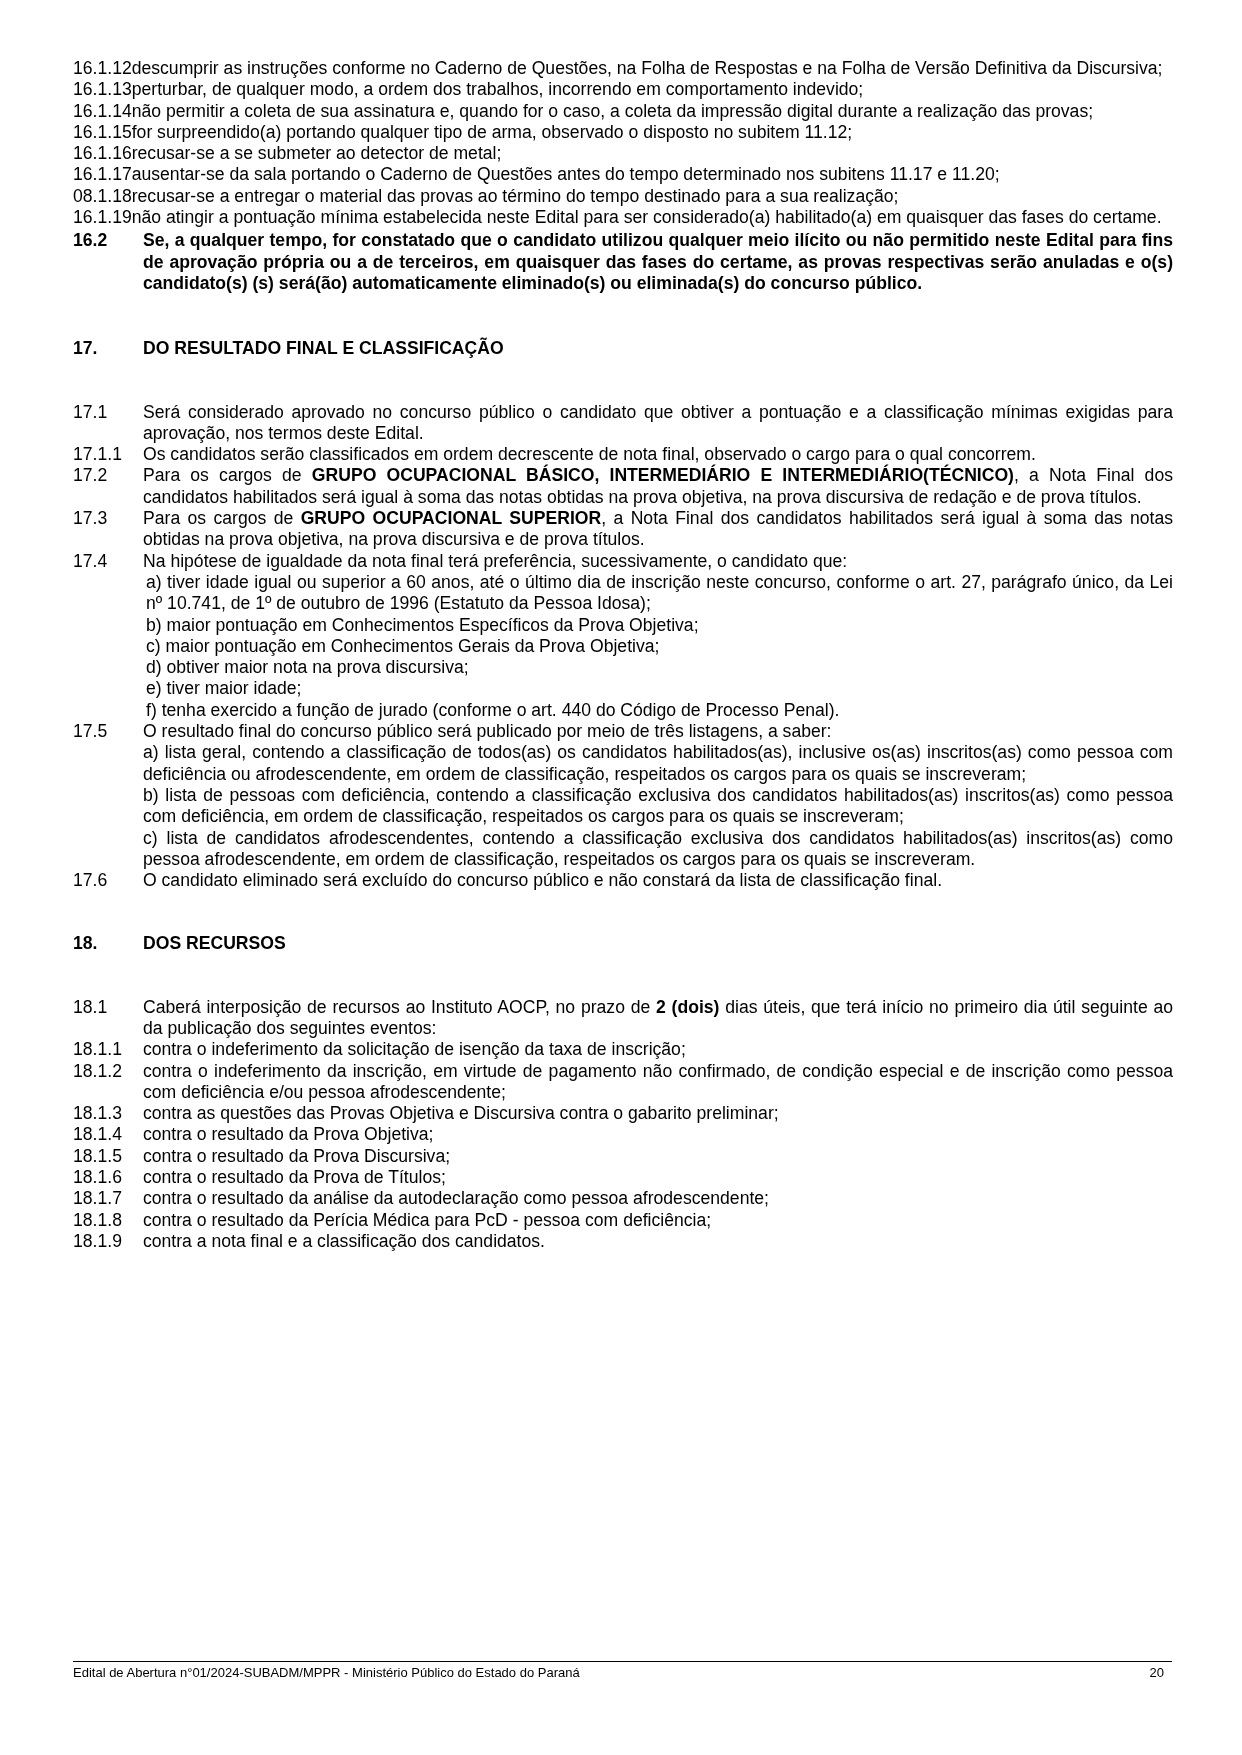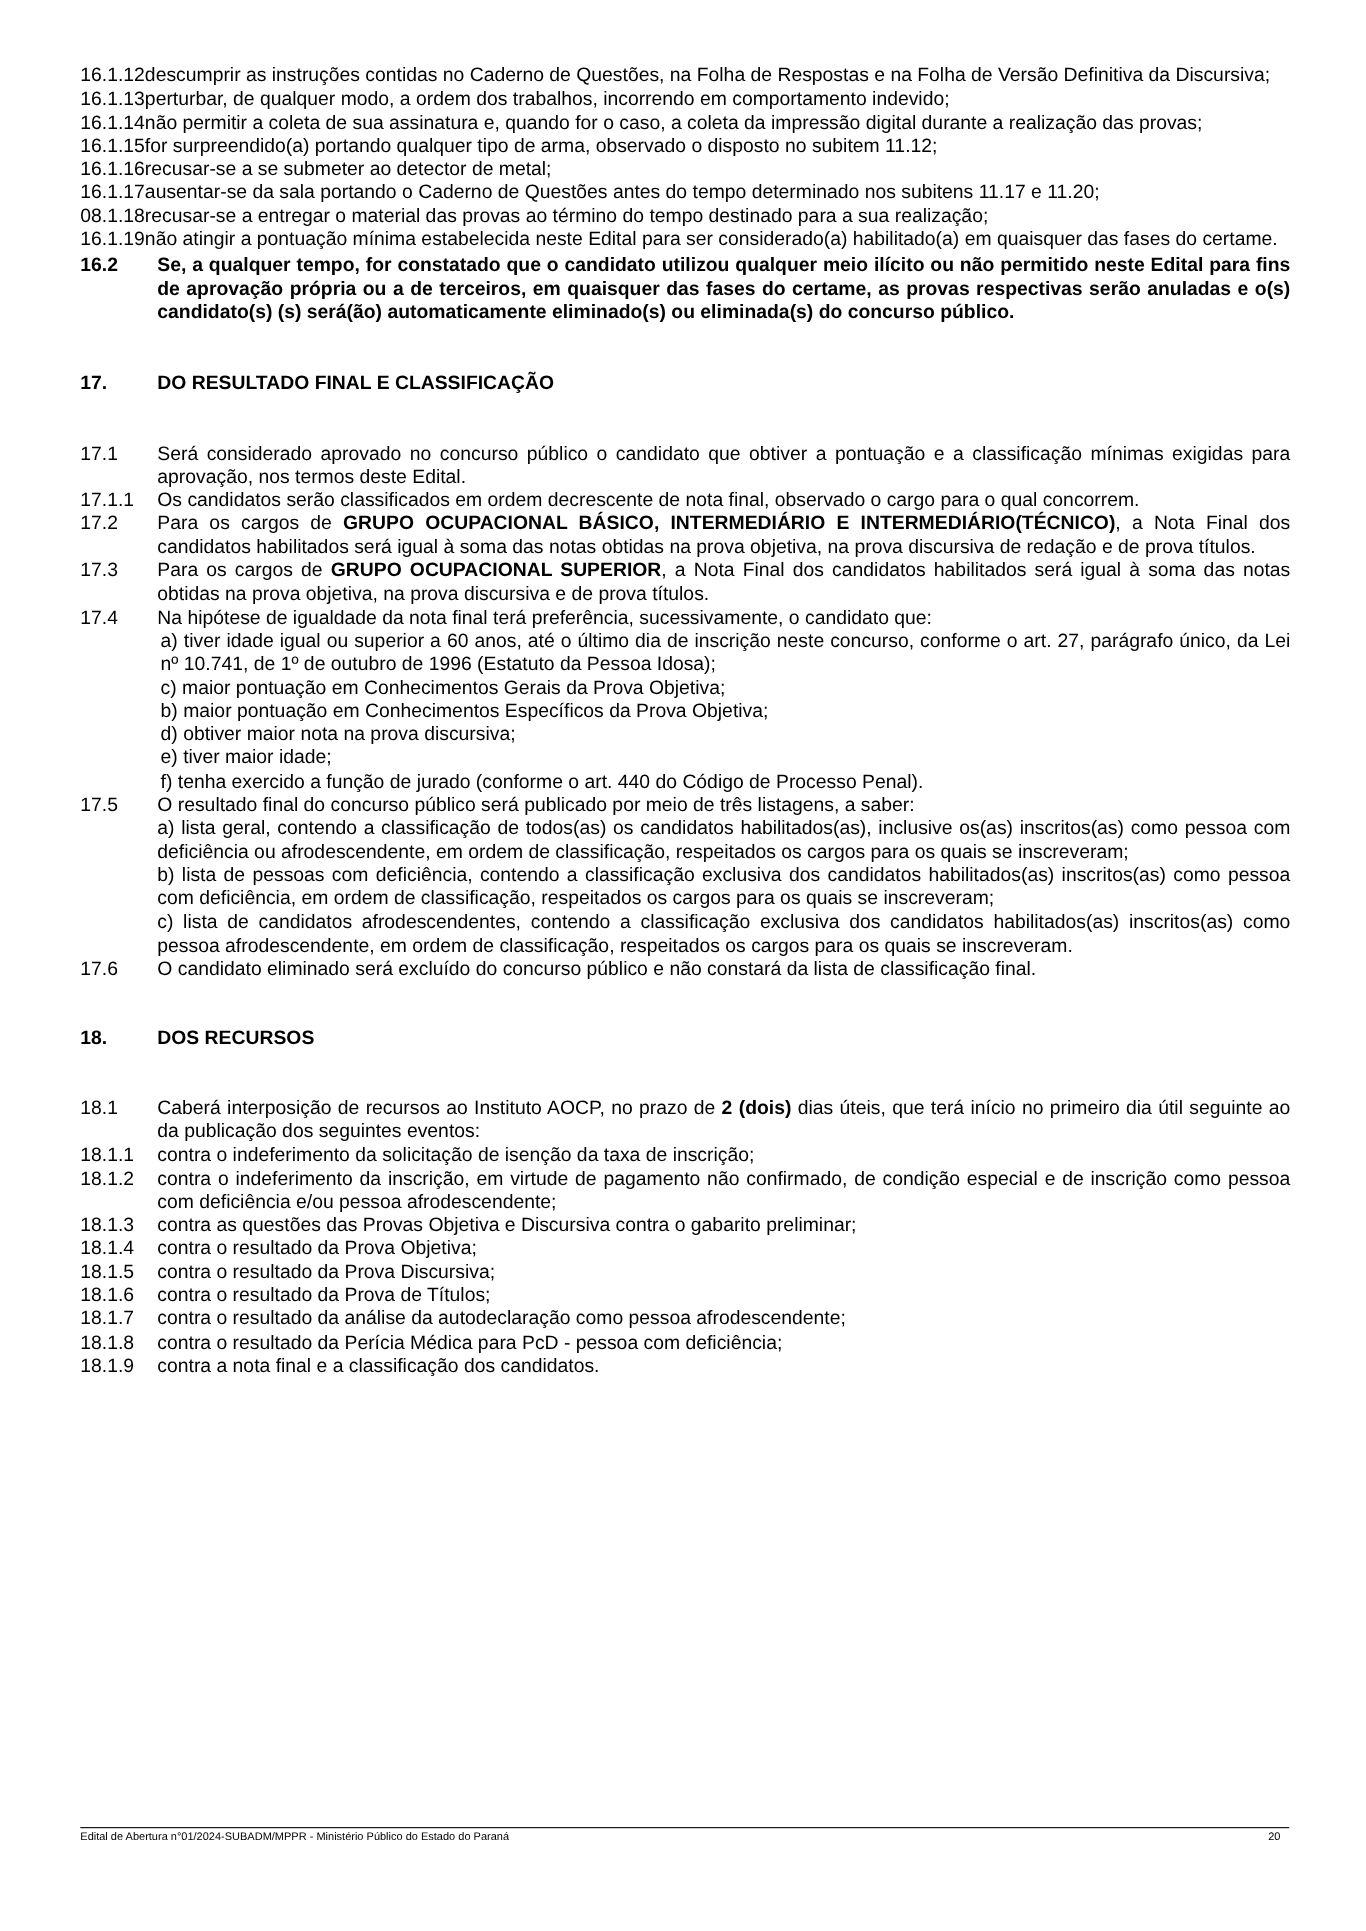--- a/index.html
+++ b/index.html
@@ -14,31 +14,31 @@
   .txt { flex: 1 1 auto; text-align: justify; }
   .hang { padding-left: 70px; text-indent: -70px; text-align: justify; }
   .bold { font-weight: bold; justify-content: center; }
   .sub { padding-left: 73px; text-align: justify; }
   .heading { display: flex; font-weight: bold; }
   .footer-line {
     position: absolute; left: 73px; top: 1661px; width: 1099px; height: 0; border-top: 1px solid #000;
   }
   .footer {
     position: absolute; left: 73px; top: 1665px; width: 1099px; display: flex; justify-content: space-between;
-    font-family: "Liberation Sans", sans-serif; font-size: 10px; color: #000;
+    font-family: "Liberation Sans", sans-serif; font-size: 13px; color: #000;
   }
   .footer .pg { padding-right: 8px; }
 </style>
 </head>
 <body>
 
 <div class="page">
 
   <div>
-    <div class="hang"><span>16.1.12</span><span>descumprir as instruções contidas no Caderno de Questões, na Folha de Respostas e na Folha de Versão Definitiva da Discursiva;</span></div>
+    <div class="hang"><span>16.1.12</span><span>descumprir as instruções conforme no Caderno de Questões, na Folha de Respostas e na Folha de Versão Definitiva da Discursiva;</span></div>
     <div class="hang"><span>16.1.13</span><span>perturbar, de qualquer modo, a ordem dos trabalhos, incorrendo em comportamento indevido;</span></div>
     <div class="hang"><span>16.1.14</span><span>não permitir a coleta de sua assinatura e, quando for o caso, a coleta da impressão digital durante a realização das provas;</span></div>
     <div class="hang"><span>16.1.15</span><span>for surpreendido(a) portando qualquer tipo de arma, observado o disposto no subitem 11.12;</span></div>
     <div class="hang"><span>16.1.16</span><span>recusar-se a se submeter ao detector de metal;</span></div>
     <div class="hang"><span>16.1.17</span><span>ausentar-se da sala portando o Caderno de Questões antes do tempo determinado nos subitens 11.17 e 11.20;</span></div>
     <div class="hang"><span>08.1.18</span><span>recusar-se a entregar o material das provas ao término do tempo destinado para a sua realização;</span></div>
     <div class="hang"><span>16.1.19</span><span>não atingir a pontuação mínima estabelecida neste Edital para ser considerado(a) habilitado(a) em quaisquer das fases do certame.</span></div>
   </div>
 
   <div class="row bold" style="margin-top:2px;">
@@ -70,22 +70,22 @@
   <div class="row">
     <span class="num w70">17.3</span>
     <span class="txt"><span>Para os cargos de </span><b>GRUPO OCUPACIONAL SUPERIOR</b><span>, a Nota Final dos candidatos habilitados será igual à soma das notas obtidas na prova objetiva, na prova discursiva e de prova títulos.</span></span>
   </div>
   <div class="row">
     <span class="num w70">17.4</span>
     <span class="txt">Na hipótese de igualdade da nota final terá preferência, sucessivamente, o candidato que:</span>
   </div>
   <div class="sub" style="padding-left:73px;">
     <div>a) tiver idade igual ou superior a 60 anos, até o último dia de inscrição neste concurso, conforme o art. 27, parágrafo único, da Lei nº 10.741, de 1º de outubro de 1996 (Estatuto da Pessoa Idosa);</div>
+    <div>b) maior pontuação em Conhecimentos Específicos da Prova Objetiva;</div>
     <div>c) maior pontuação em Conhecimentos Gerais da Prova Objetiva;</div>
-    <div>b) maior pontuação em Conhecimentos Específicos da Prova Objetiva;</div>
     <div>d) obtiver maior nota na prova discursiva;</div>
     <div>e) tiver maior idade;</div>
     <div>f) tenha exercido a função de jurado (conforme o art. 440 do Código de Processo Penal).</div>
   </div>
   <div class="row">
     <span class="num w70">17.5</span>
     <span class="txt">O resultado final do concurso público será publicado por meio de três listagens, a saber:</span>
   </div>
   <div class="sub" style="padding-left:70px;">
     <div>a) lista geral, contendo a classificação de todos(as) os candidatos habilitados(as), inclusive os(as) inscritos(as) como pessoa com deficiência ou afrodescendente, em ordem de classificação, respeitados os cargos para os quais se inscreveram;</div>

